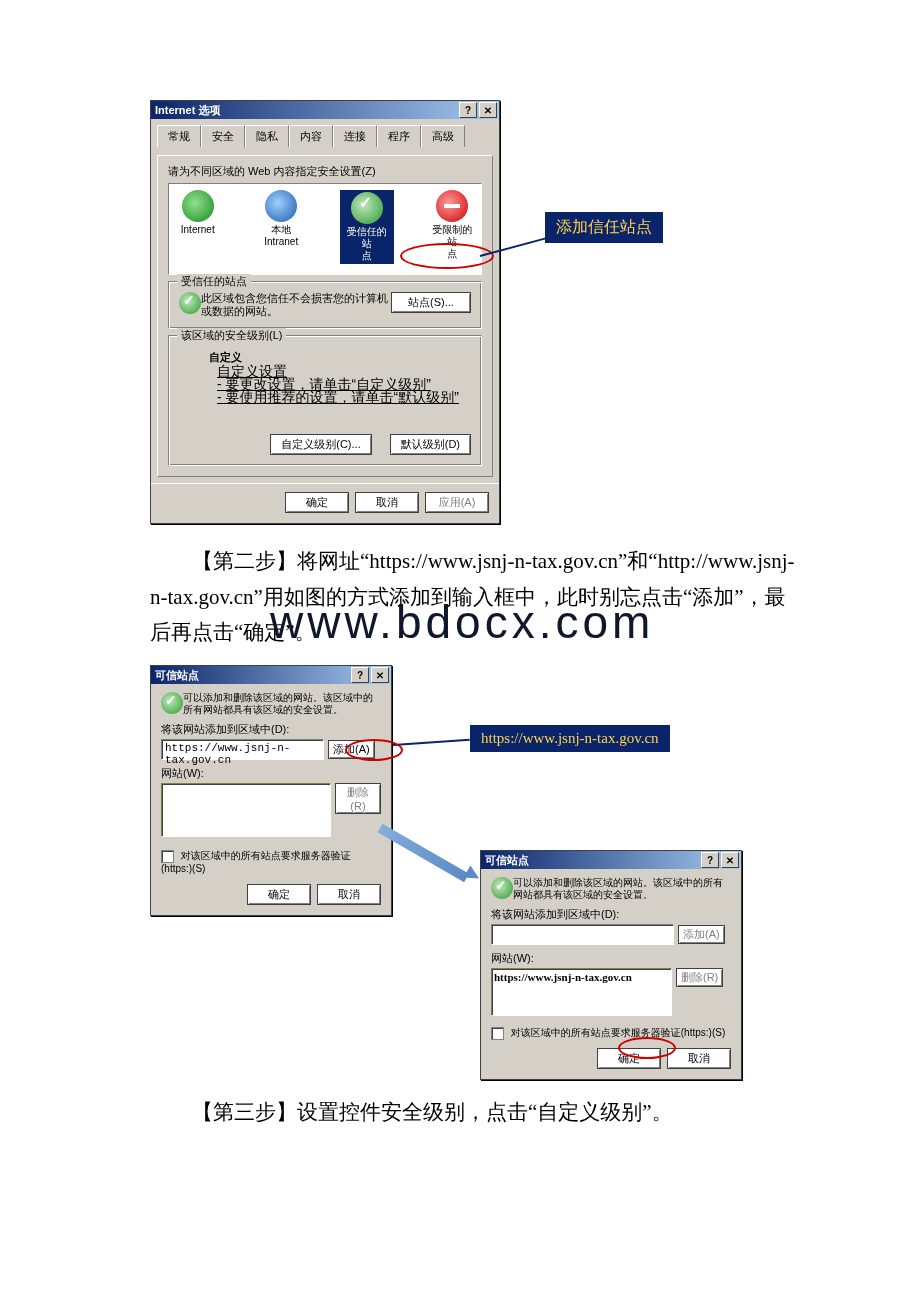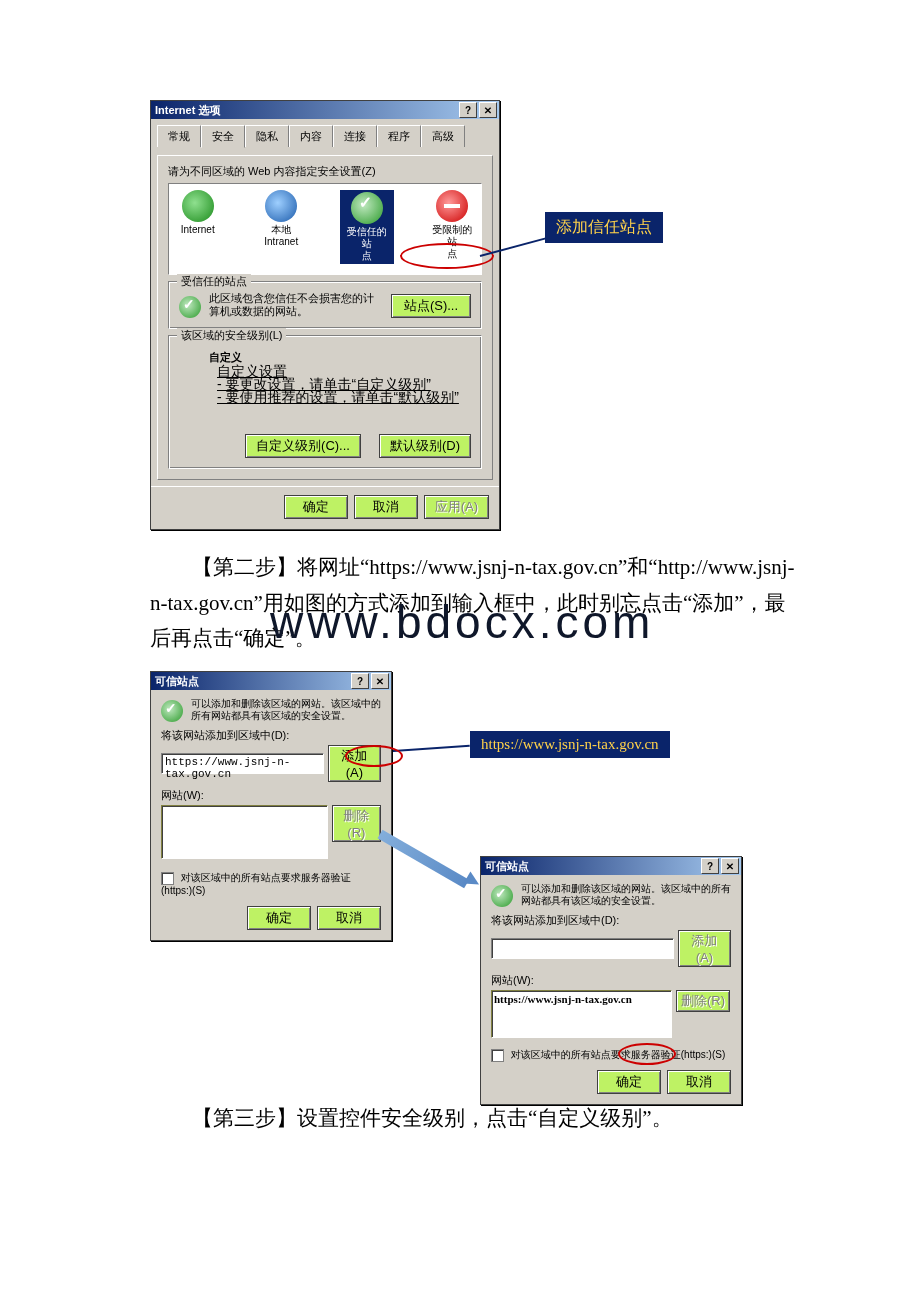--- a/index.html
+++ b/index.html
@@ -127,34 +127,34 @@
   }
   .group .legend{
     position:absolute;
     top:-8px;
     left:8px;
     background:#d4d0c8;
     padding:0 4px;
     font-size:11px;
   }
 
-  .hl { display:flex; align-items:flex-end; gap:8px; }
+  .hl { display:flex; align-items:flex-start; }
   .small-check {
     width:22px;height:22px;border-radius:50%;
     background:radial-gradient(circle at 40% 40%, #bfe8bf, #2a9a2a);
     position:relative;flex:0 0 22px;
   }
   .small-check::after{content:"✓";color:#fff;position:absolute;left:4px;top:0;font-size:14px;font-weight:bold;}
 
   .win-button {
-    background: #bef264;
+    background: #ffffff;
     border: 1px solid #404040;
     box-shadow: inset 1px 1px 0 #fff, inset -1px -1px 0 #808080;
     padding: 2px 10px;
-    font-size: 13px;
+    font-size: 11px;
     font-family: Tahoma, sans-serif;
     min-width: 64px;
     text-align: center;
   }
   .win-button.disabled { color: #808080; text-shadow: 1px 1px 0 #fff;}
   .btn-row { display:flex; gap:6px; justify-content:flex-end; margin-top:8px;}
   .dlg-btn-row{ display:flex; gap:6px; justify-content:flex-end; padding:8px 10px 10px 0; border-top:1px solid #fff;}
 
   .red-ring {
     border: 2px solid #c00;

